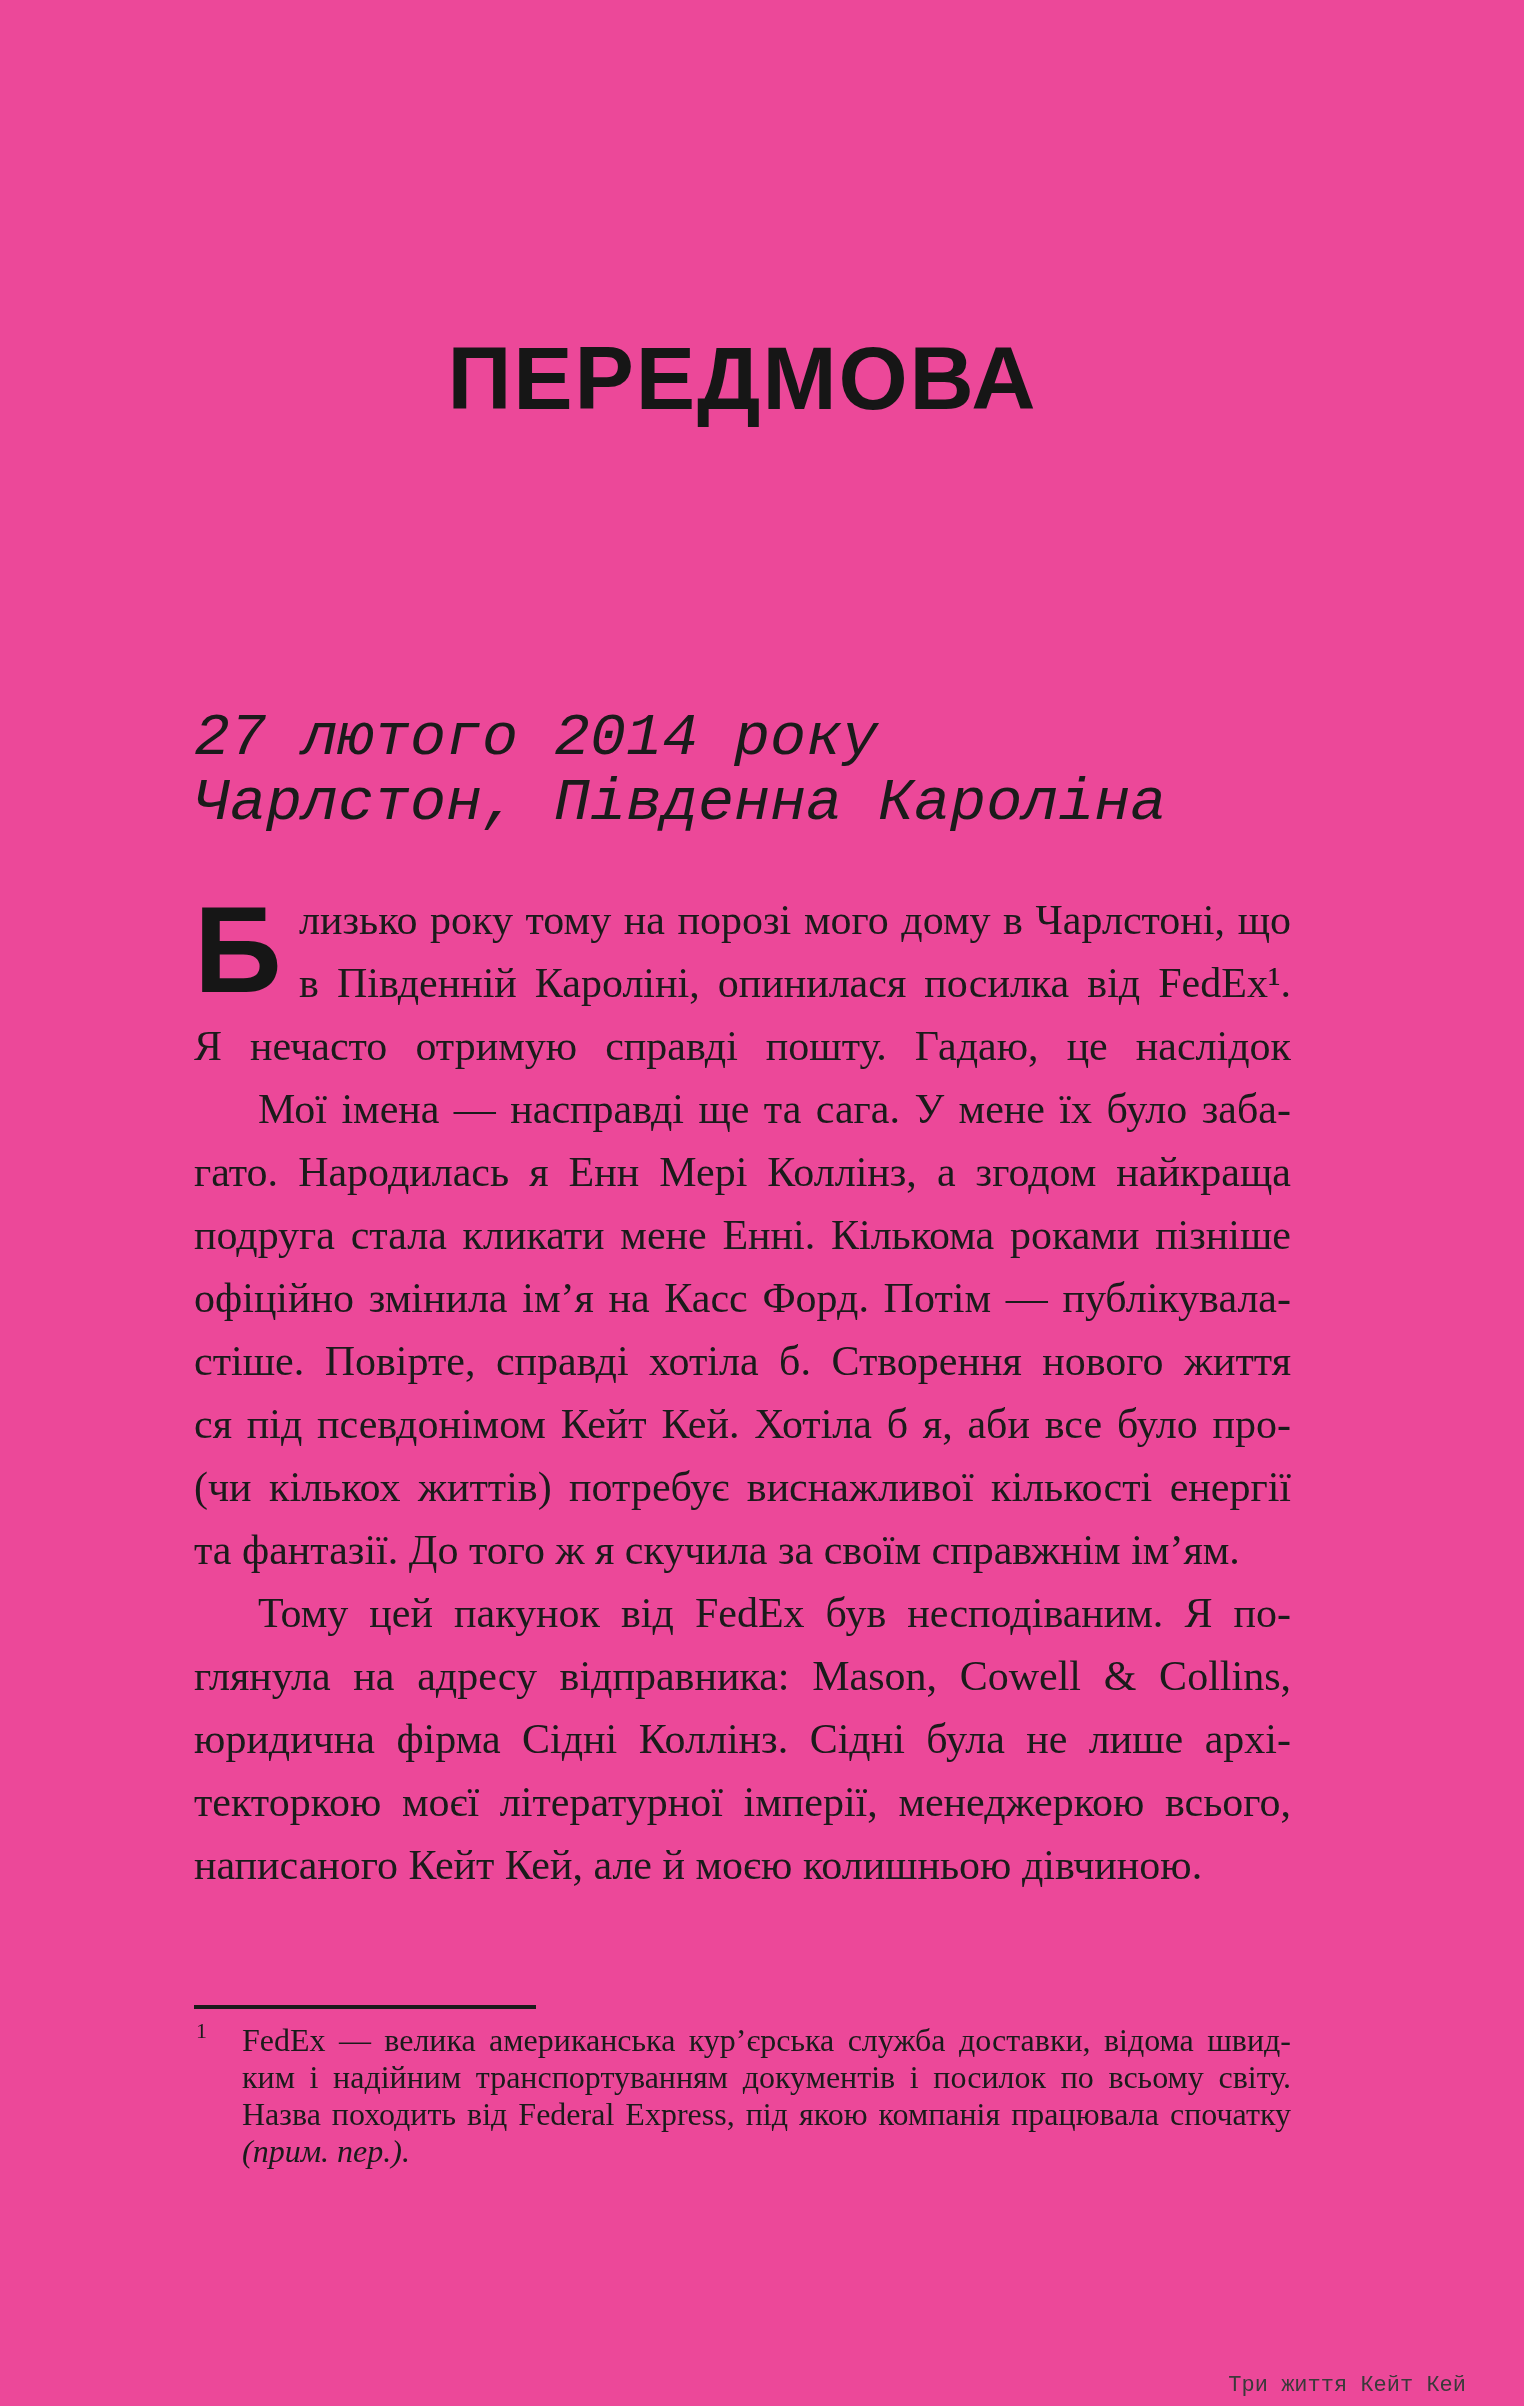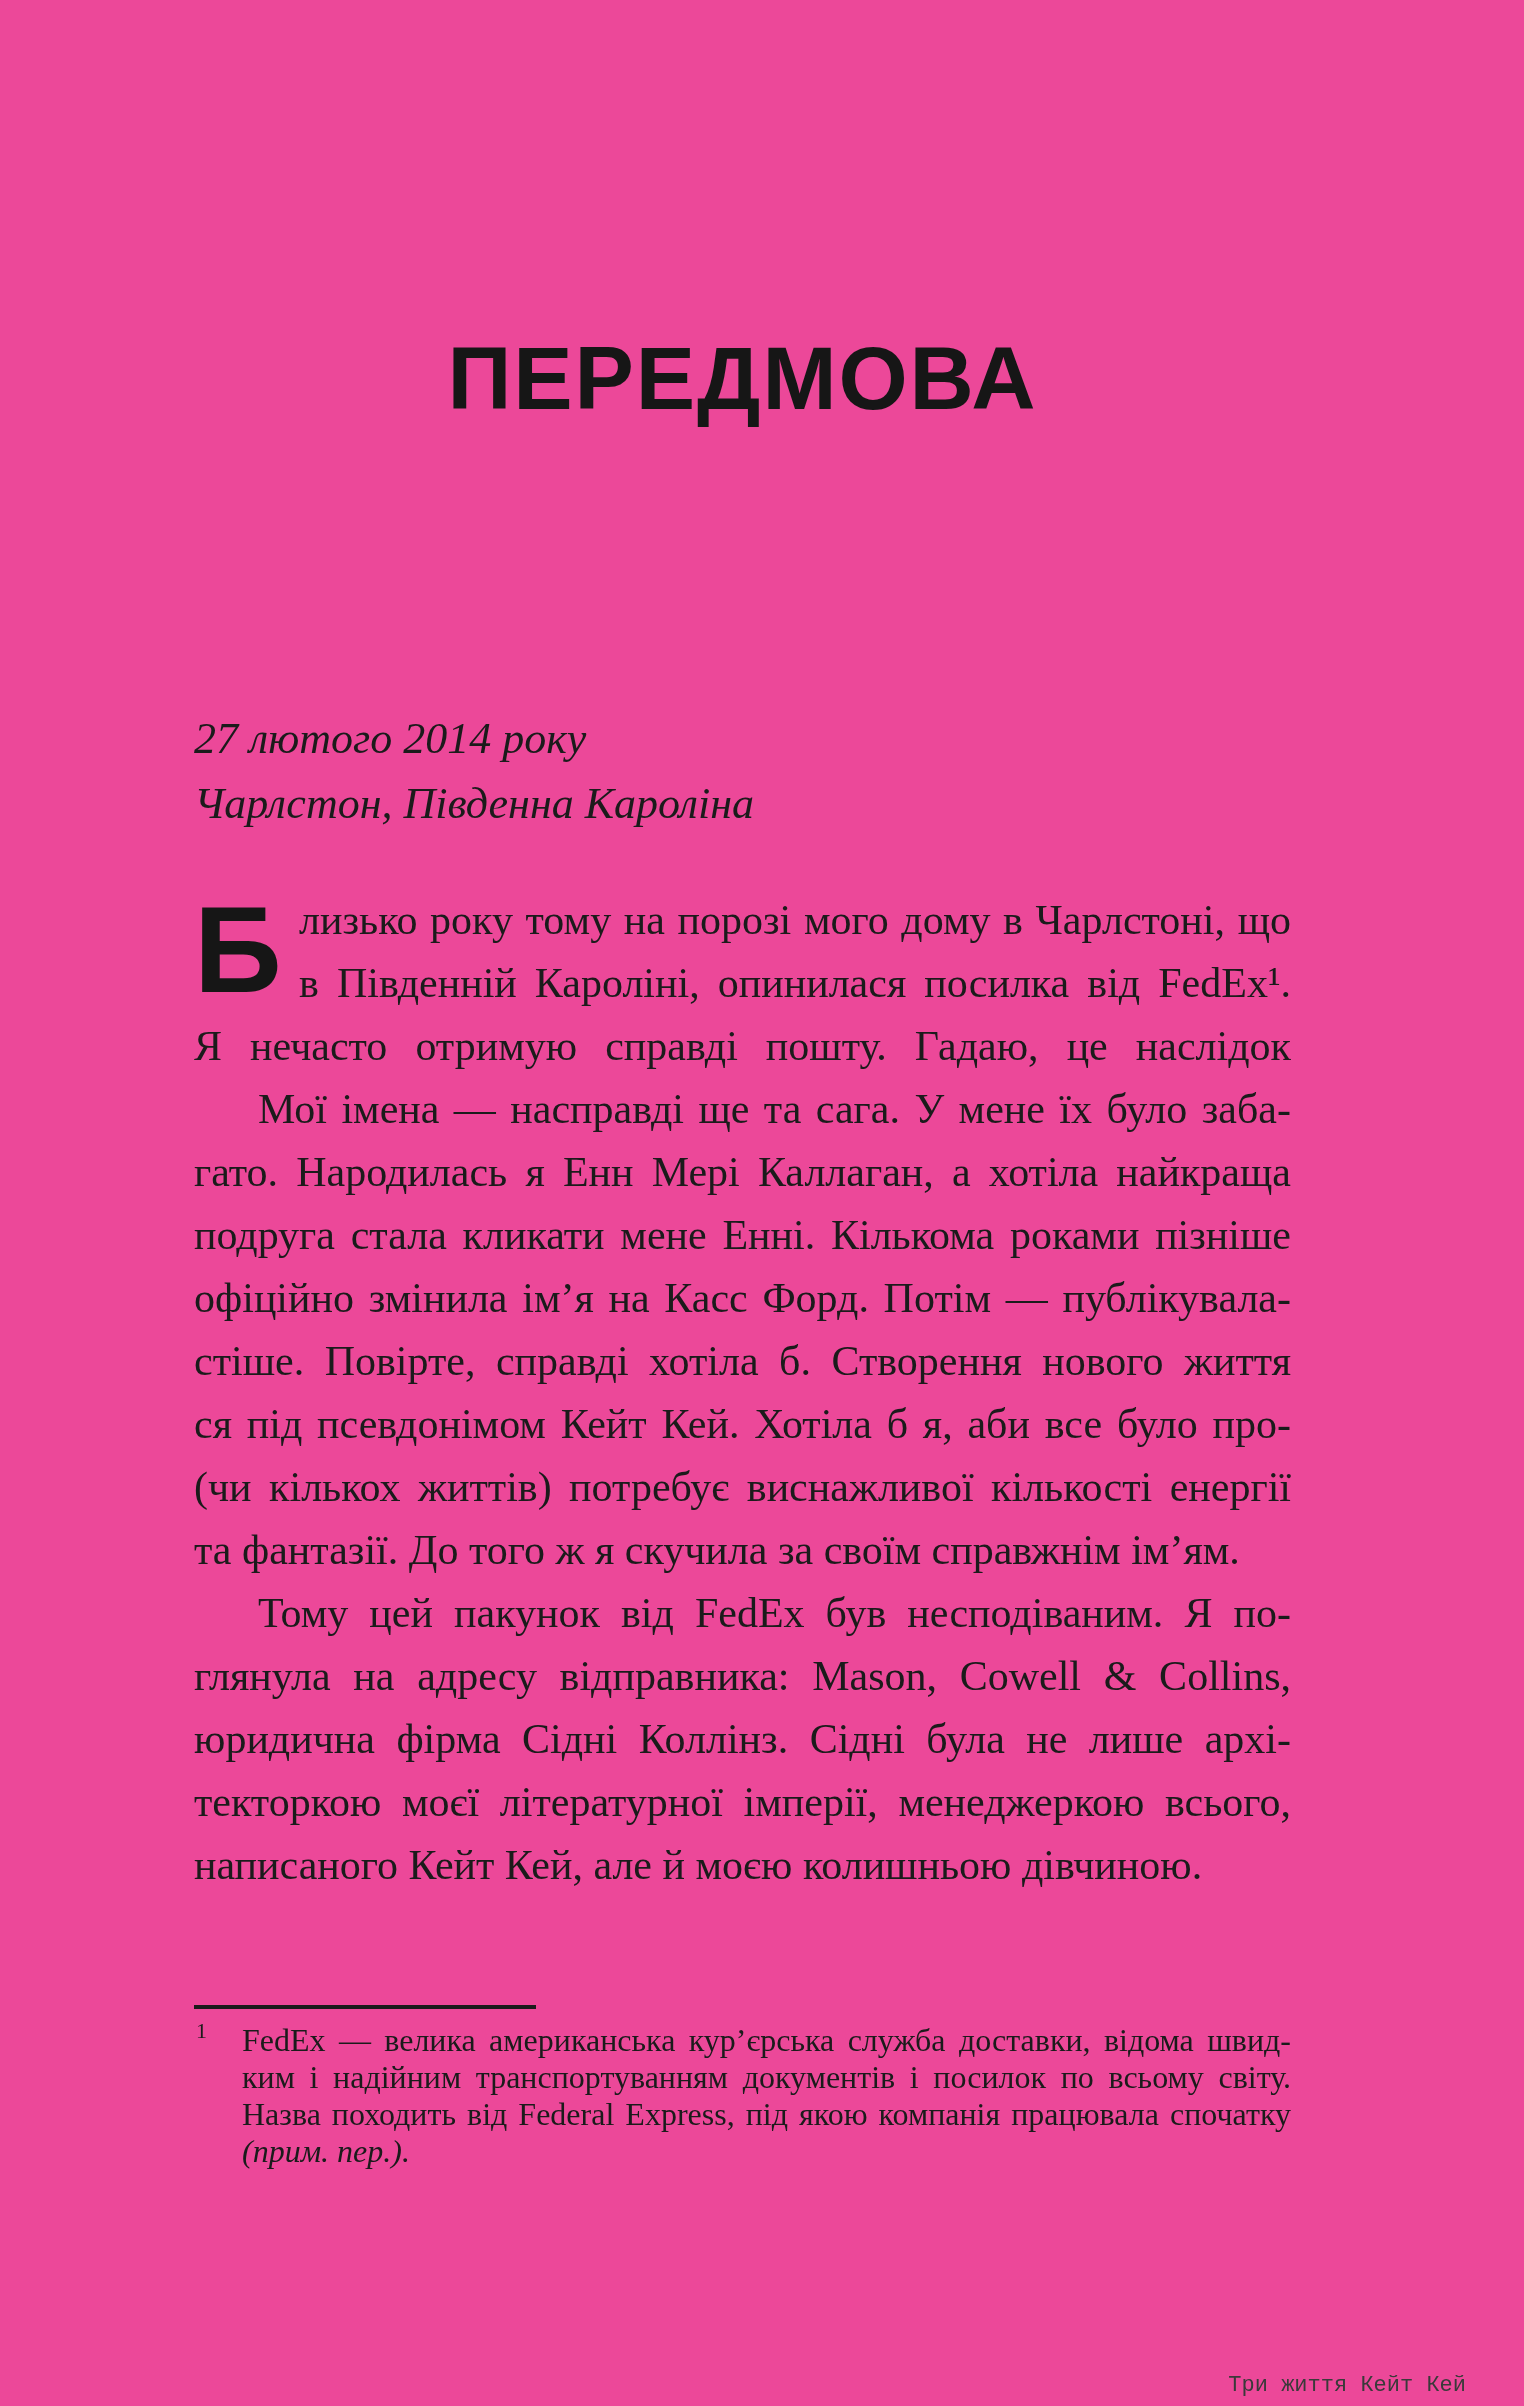--- a/index.html
+++ b/index.html
@@ -25,23 +25,24 @@
     line-height: 1;
     letter-spacing: 1.9px;
     color: #161616;
   }
   .dateline {
     position: absolute;
     left: 194px;
     top: 706px;
     width: 1097px;
     font-style: italic;
-    font-size: 44px;
+    font-size: 60px;
     line-height: 65px;
     color: #1b1b1b;
+    font-family: Liberation Mono, monospace;
   }
   .body-text {
     position: absolute;
     left: 194px;
     top: 889px;
     width: 1097px;
     font-size: 42px;
     line-height: 63px;
   }
   .paragraph { position: relative; }
@@ -117,21 +118,21 @@
 
     <div class="paragraph">
       <span class="dropcap">Б</span>
       <div class="line dc">лизько року тому на порозі мого дому в Чарлстоні, що</div>
       <div class="line dc">в Південній Кароліні, опинилася посилка від FedEx¹.</div>
       <div class="line">Я нечасто отримую справді пошту. Гадаю, це наслідок</div>
     </div>
 
     <div class="paragraph">
       <div class="line indent">Мої імена — насправді ще та сага. У мене їх було заба-</div>
-      <div class="line">гато. Народилась я Енн Мері Каллаган, а хотіла найкраща</div>
+      <div class="line">гато. Народилась я Енн Мері Коллінз, а згодом найкраща</div>
       <div class="line">подруга стала кликати мене Енні. Кількома роками пізніше</div>
       <div class="line">офіційно змінила ім’я на Касс Форд. Потім — публікувала-</div>
       <div class="line">стіше. Повірте, справді хотіла б. Створення нового життя</div>
       <div class="line">ся під псевдонімом Кейт Кей. Хотіла б я, аби все було про-</div>
       <div class="line">(чи кількох життів) потребує виснажливої кількості енергії</div>
       <div class="line last">та фантазії. До того ж я скучила за своїм справжнім ім’ям.</div>
     </div>
 
     <div class="paragraph">
       <div class="line indent">Тому цей пакунок від FedEx був несподіваним. Я по-</div>

